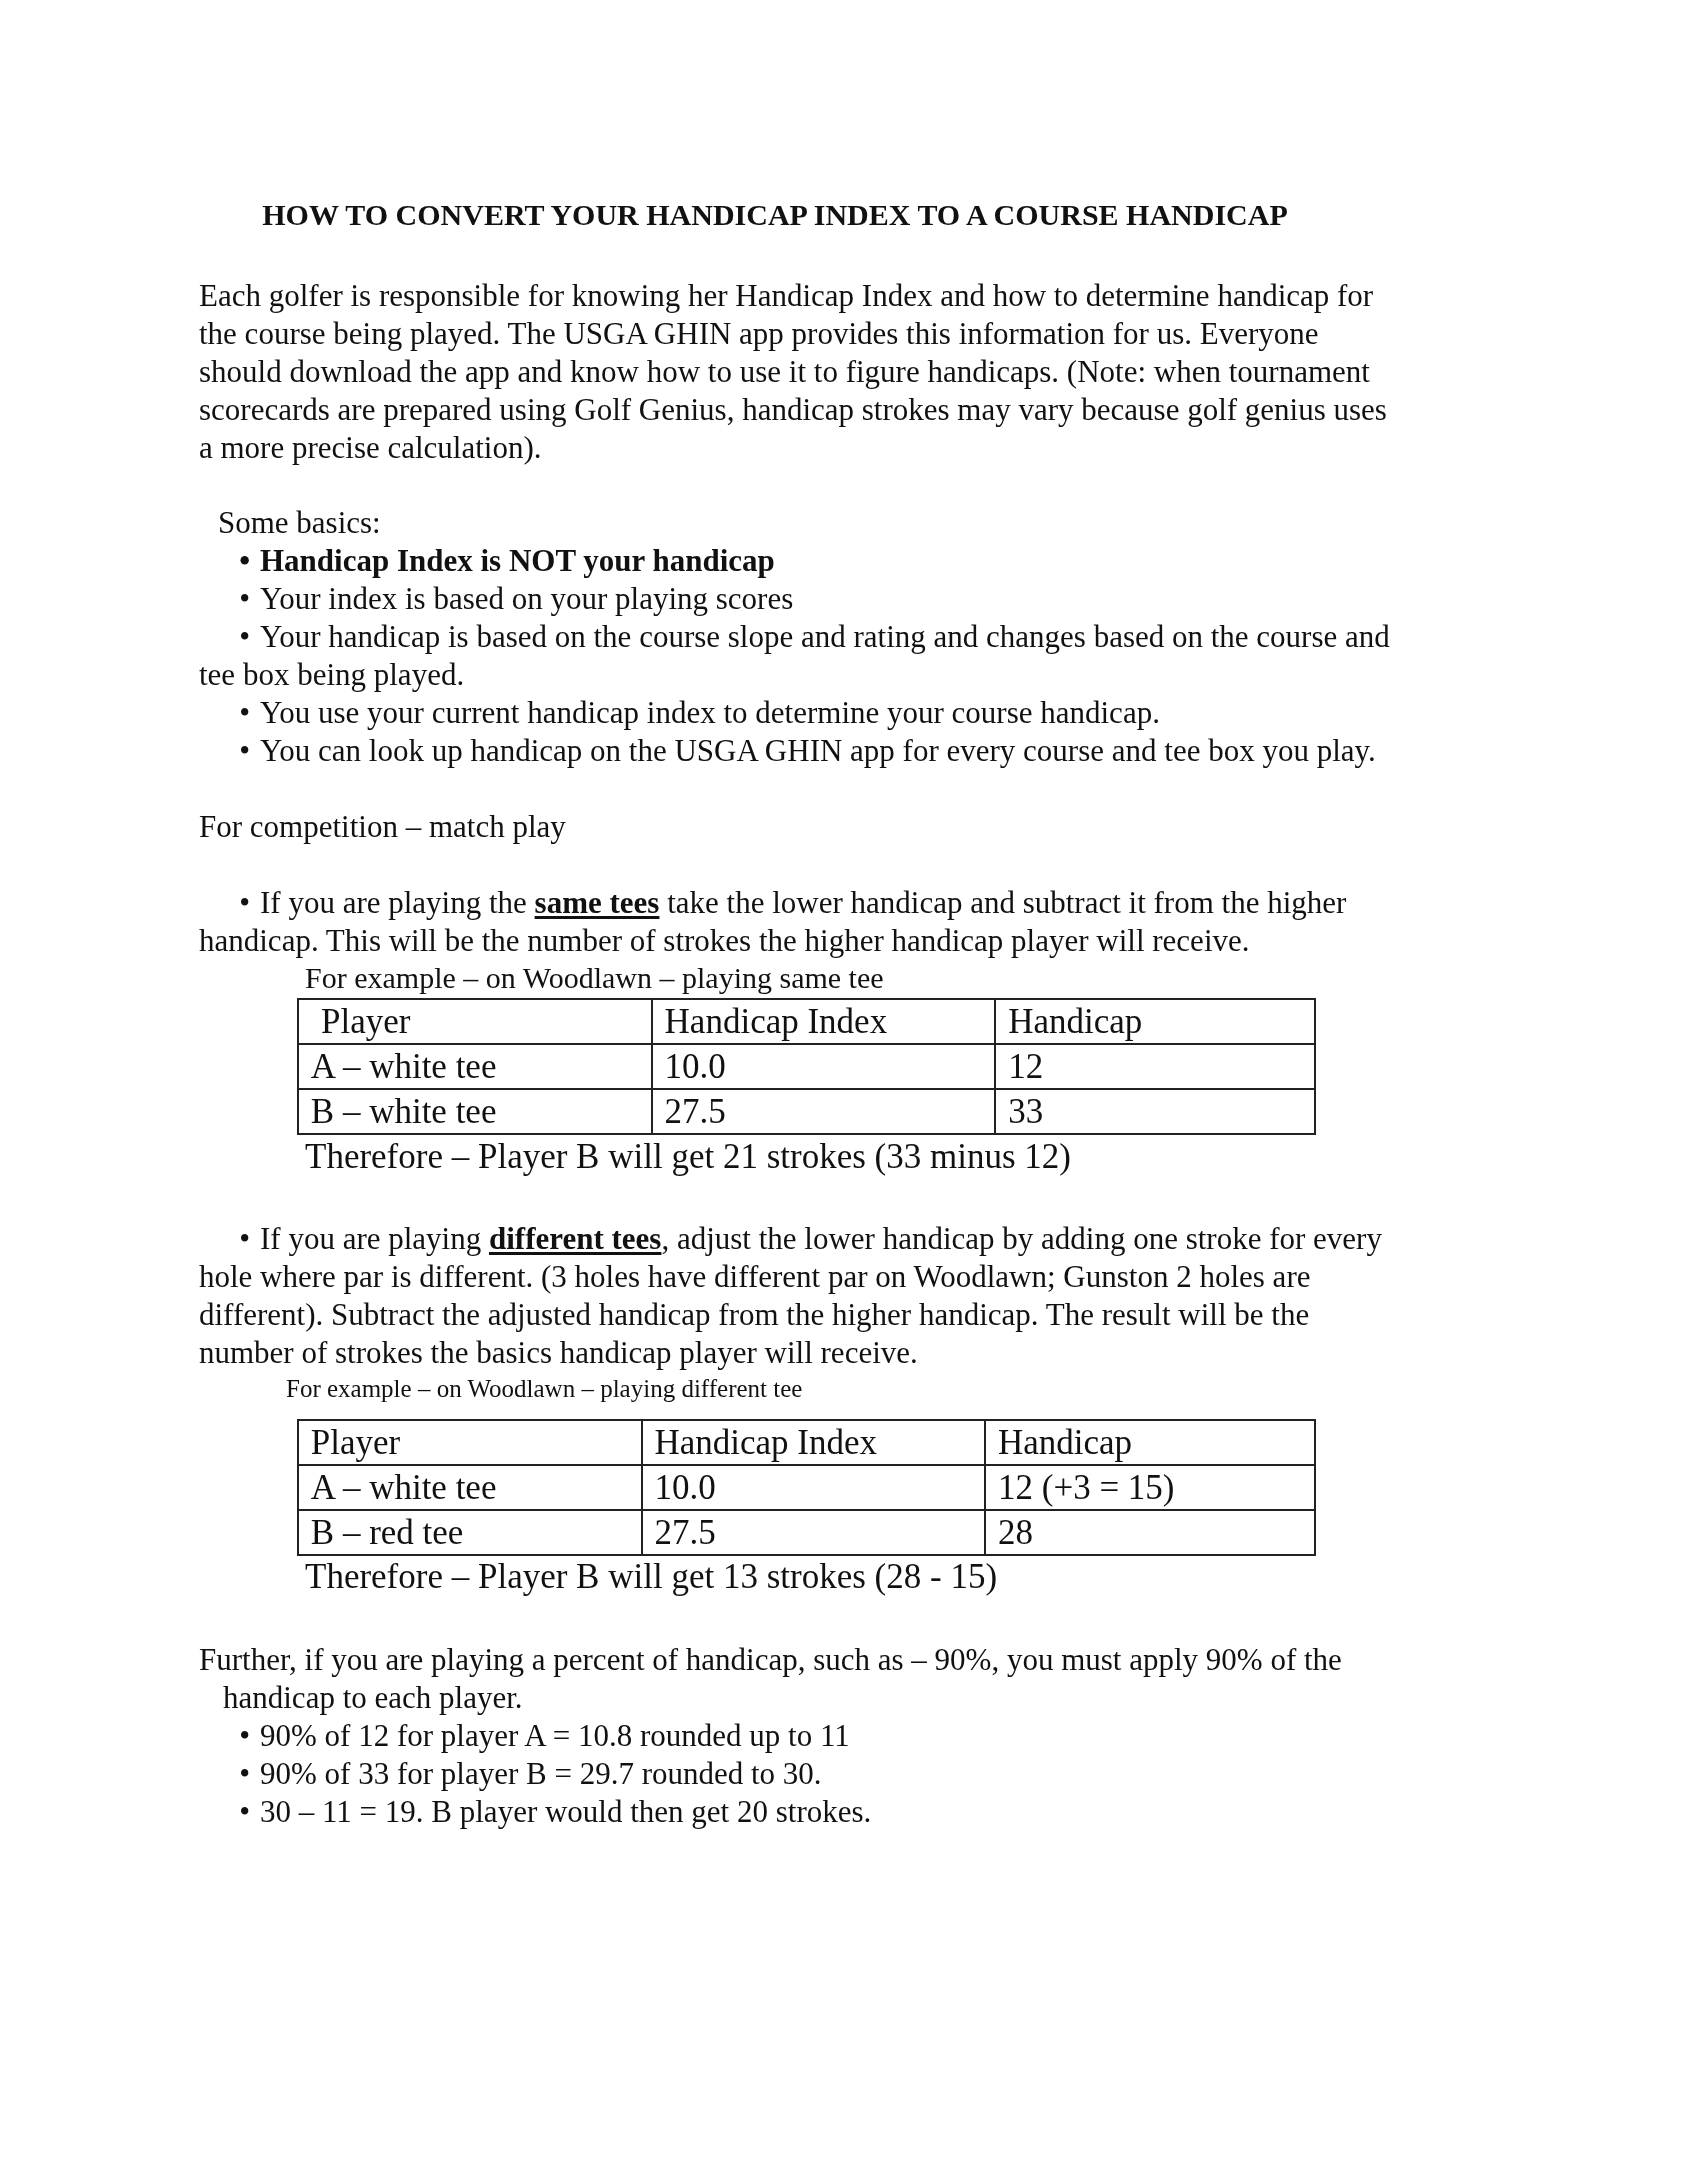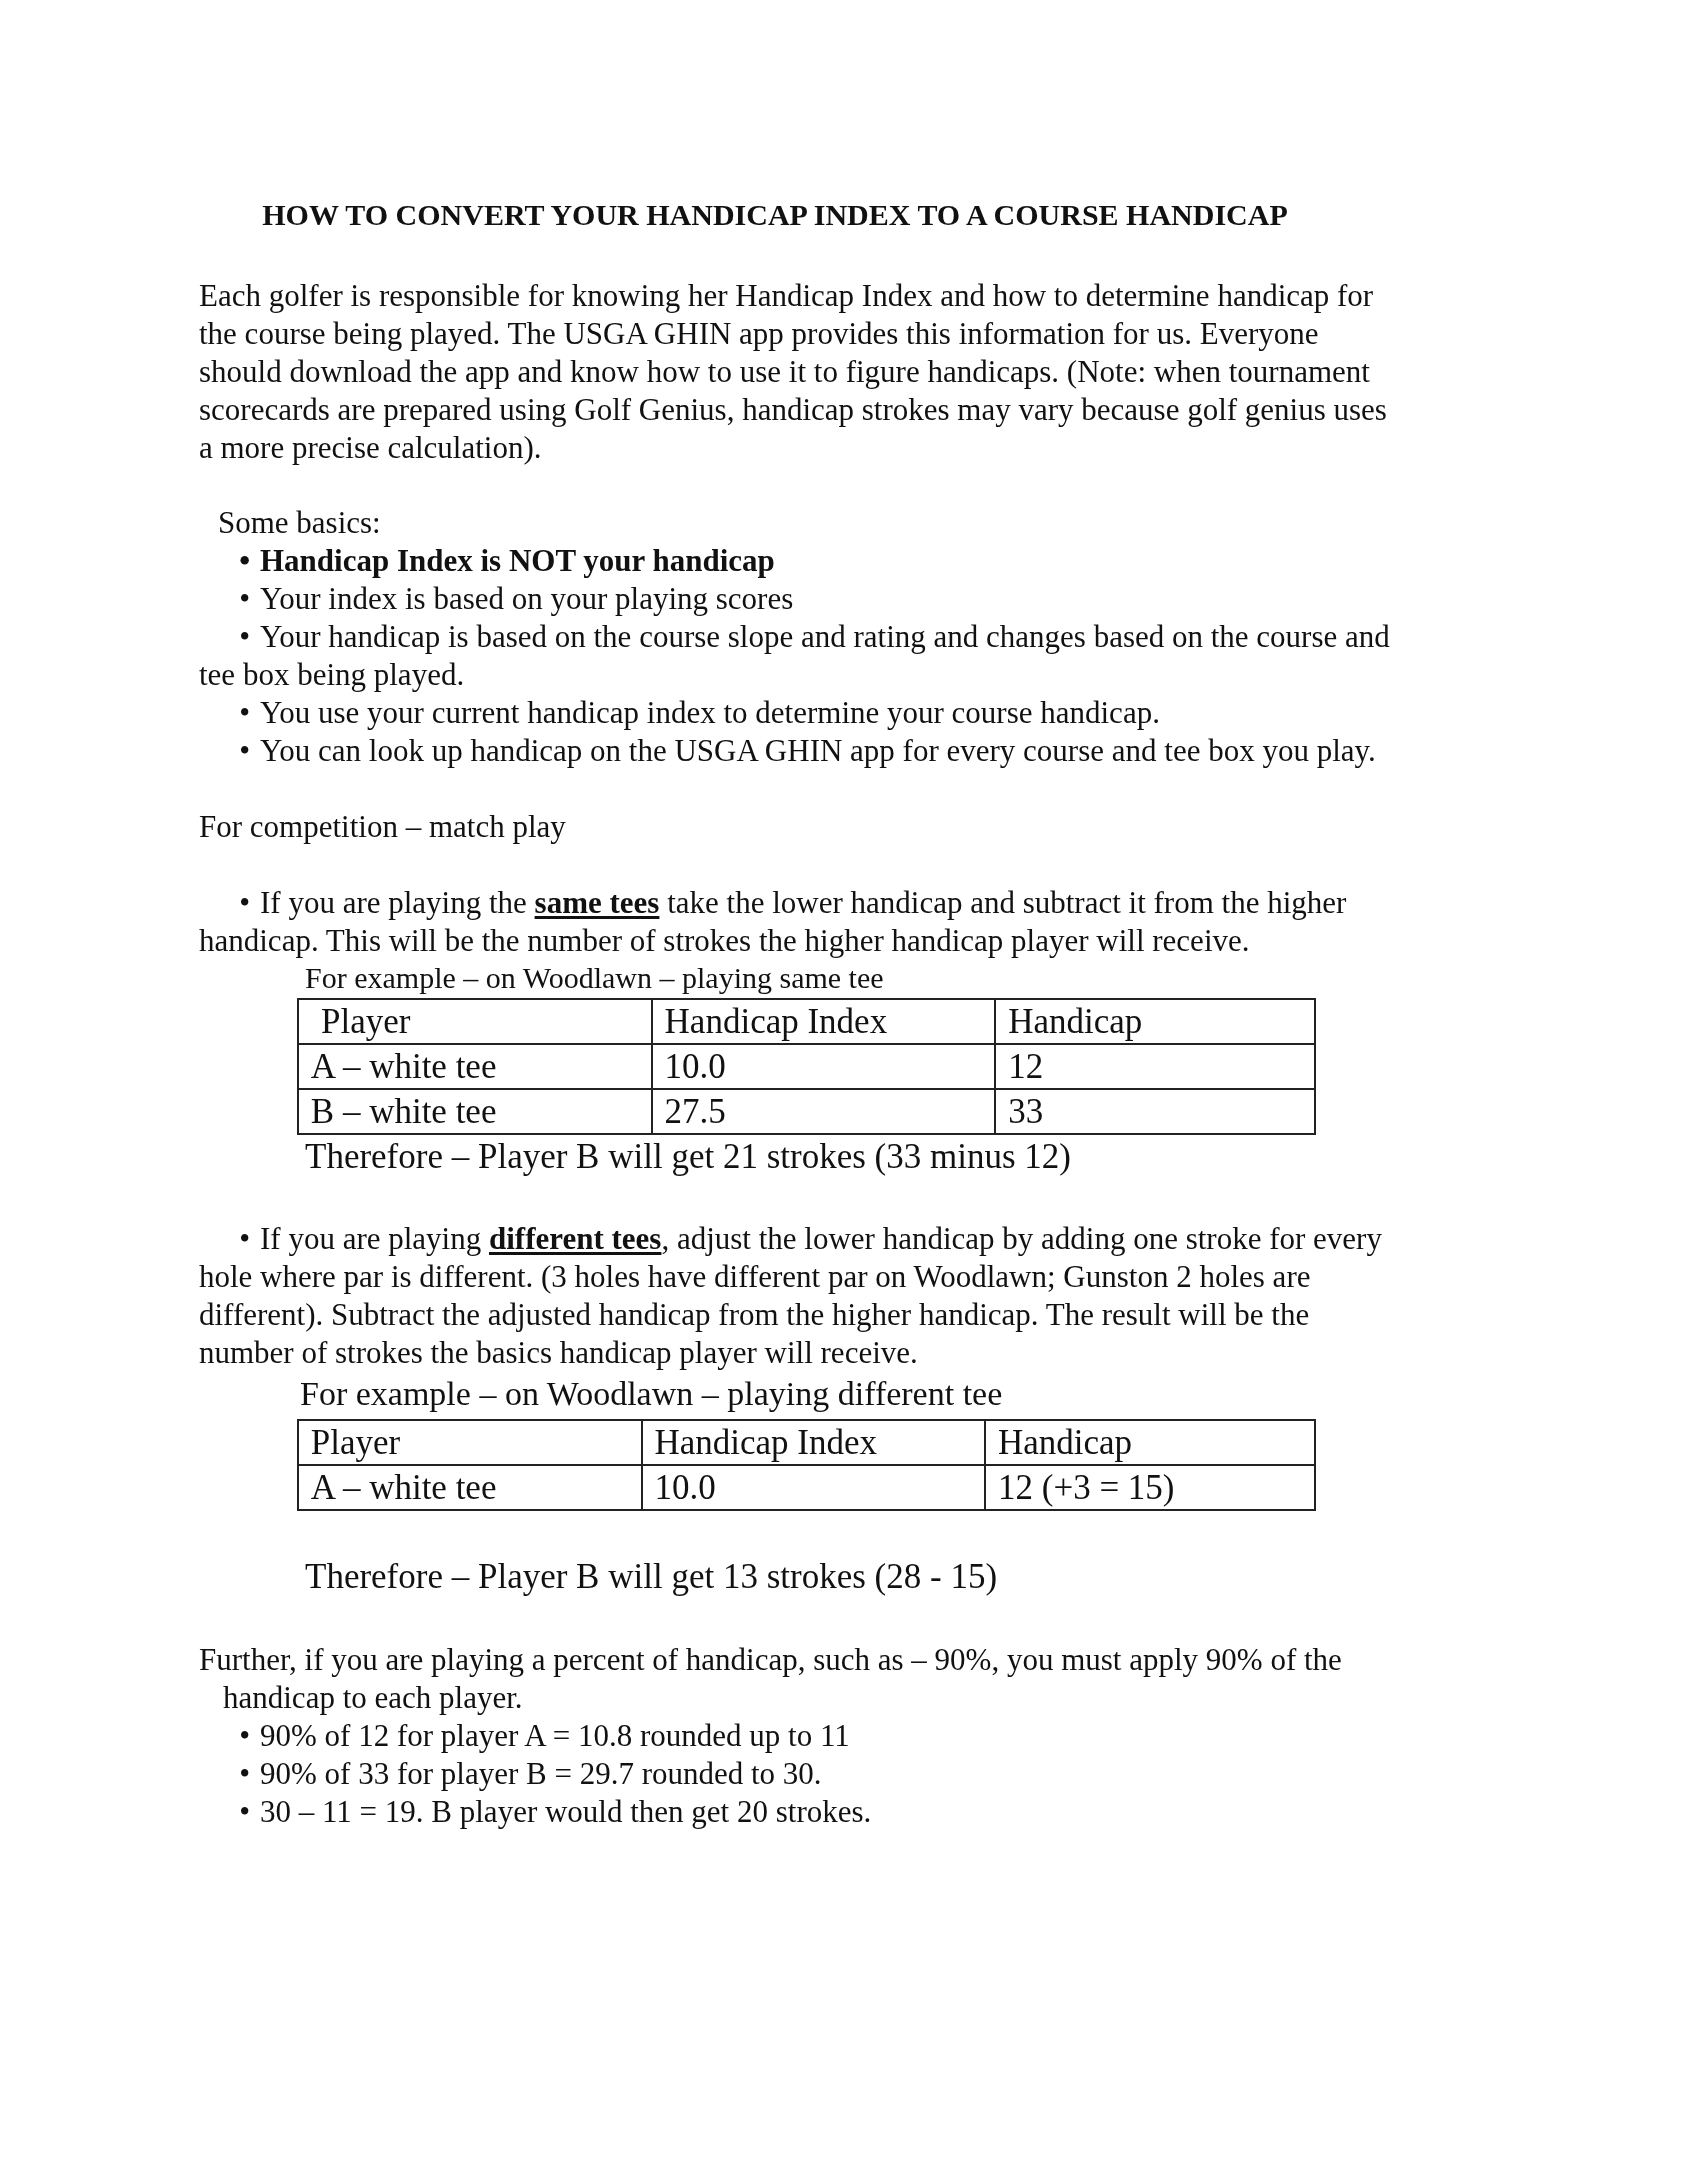--- a/index.html
+++ b/index.html
@@ -6,21 +6,21 @@
   body { width: 1687px; height: 2183px; position: relative; overflow: hidden;
          font-family: "Liberation Serif", "DejaVu Serif", serif; color: #111; }
   .abs { position: absolute; white-space: nowrap; }
   .title { left: 0; width: 1550px; top: 198px; text-align: center; font-weight: bold; font-size: 30px; letter-spacing: 0px; }
   .p { font-size: 31px; line-height: 38px; }
   .para { left: 199px; }
   .bullet-line { left: 199px; }
   .bullet { display: inline-block; width: 61px; text-align: right; padding-right: 10px; box-sizing: border-box; }
   .u { font-weight: bold; text-decoration: underline; text-decoration-thickness: 2.5px; text-underline-offset: 3.4px; margin-top: 26px; }
   .caption1 { left: 305px; font-size: 30px; }
-  .caption2 { left: 300px; font-size: 34px; }
+  .caption2 { left: 286px; font-size: 25px; }
   .therefore { left: 305px; font-size: 35px; }
   table.t { position: absolute; border-collapse: collapse; left: 297px; width: 1019px; }
   table.t td { border: 2.1px solid #222; padding: 0 11.8px; font-size: 35px; height: 43px; vertical-align: middle; line-height: 43px; }
   table.t td.c1 { width: 318px; }
   table.t td.c2 { width: 318px; }
   table.t td.hdr1 { padding-left: 22px; }
 </style>
 </head>
 <body>
 
@@ -94,20 +94,25 @@
         <tr>
       <td class="c1">Player</td>
       <td class="c2">Handicap Index</td>
       <td>Handicap</td>
     </tr>
     <tr>
       <td class="c1">A – white tee</td>
       <td class="c2">10.0</td>
       <td>12 (+3 = 15)</td>
     </tr>
+    <tr>
+      <td class="c1">B – red tee</td>
+      <td class="c2">27.5</td>
+      <td>28</td>
+    </tr>
   </tbody>
     </table>
   <div class="abs therefore" style="top:1557px;">Therefore – Player B will get 13 strokes (28 - 15)</div>
 
   <div class="abs p para" style="top:1641px;">Further, if you are playing a percent of handicap, such as – 90%, you must apply 90% of the</div>
   <div class="abs p para" style="top:1679px;margin-left:24px;">handicap to each player.</div>
   <div class="abs p bullet-line" style="top:1717px;">
     <span class="bullet">•</span><span>90% of 12 for player A = 10.8 rounded up to 11</span>
   </div>
   <div class="abs p bullet-line" style="top:1755px;">

